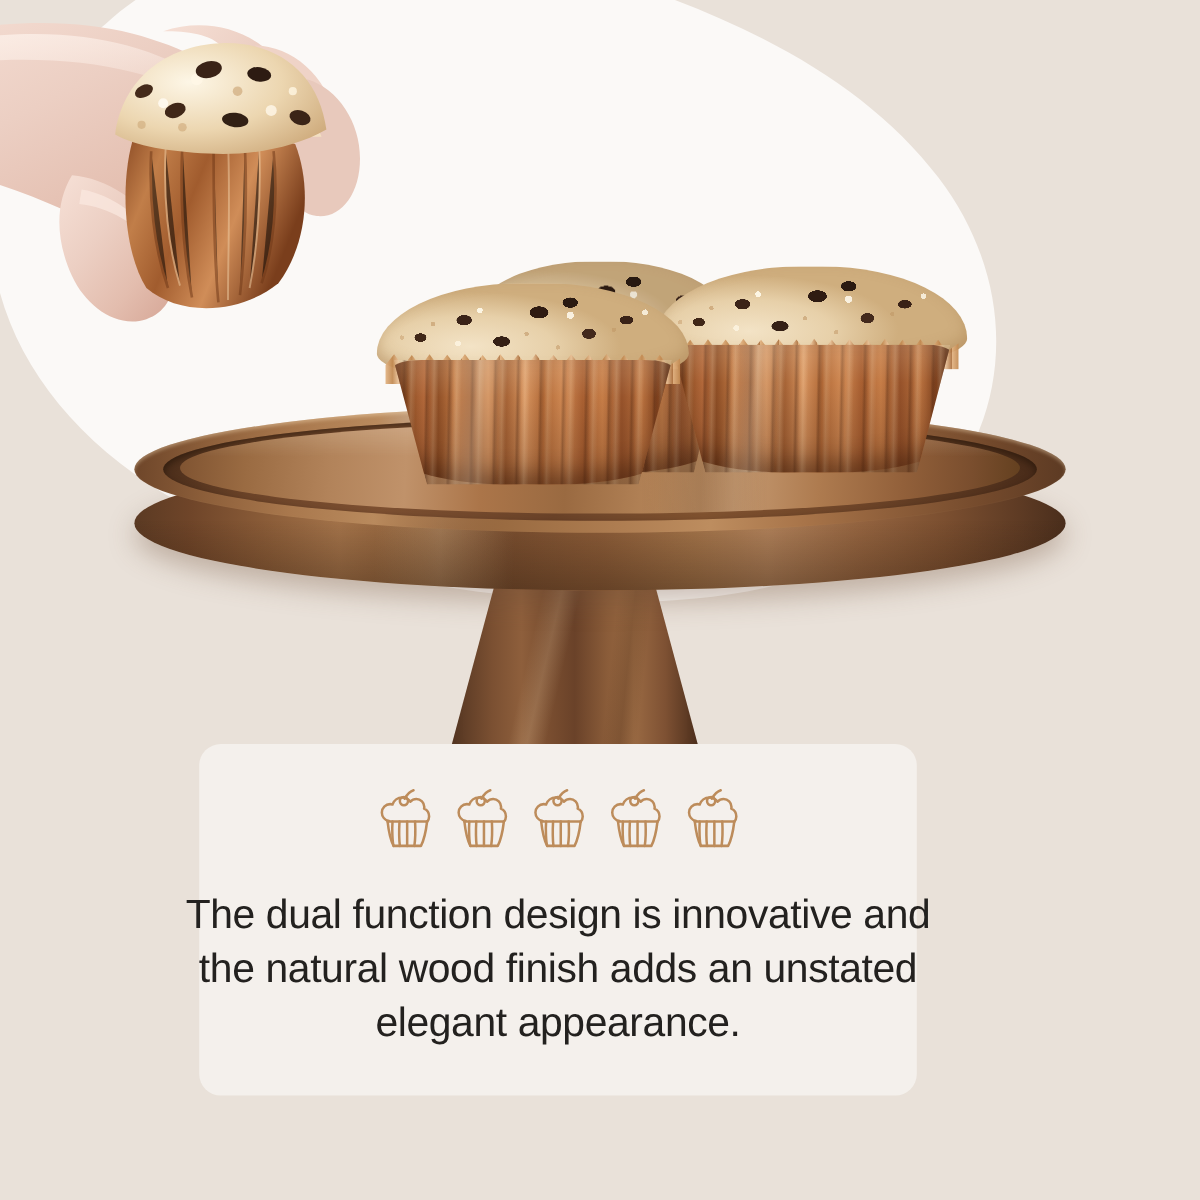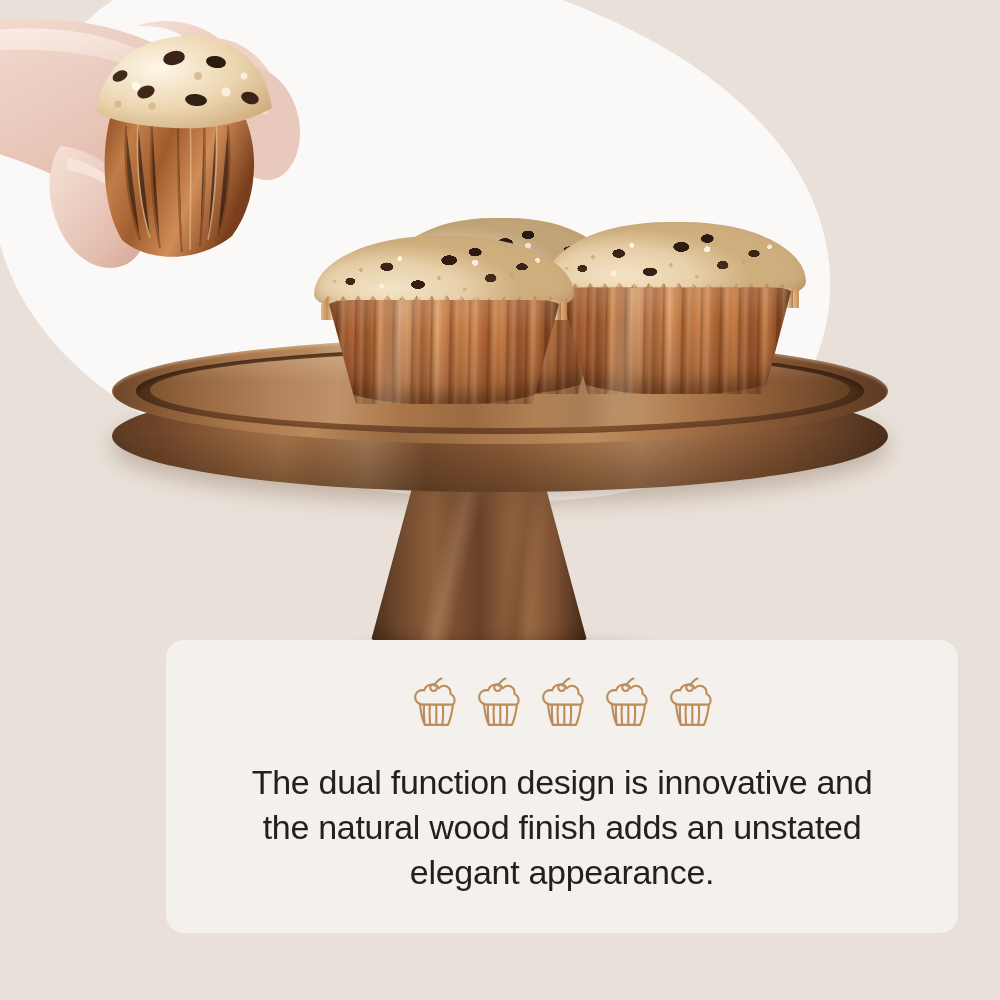--- a/index.html
+++ b/index.html
@@ -221,22 +221,22 @@
   
   .m-back  { left:398px; top:218px; width:205px; height:176px; z-index:3; filter:brightness(.94) saturate(.96); }
   .m-left  { left:328px; top:236px; width:232px; height:168px; z-index:5; }
   .m-right { left:560px; top:222px; width:232px; height:172px; z-index:4; }
 
   
   .hand-group { position:absolute; left:-40px; top:-20px; width:420px; height:330px; z-index:8; }
 
   
   .card {
-    position:absolute; left:166px; top:640px;
-    width:792px; height:293px;
+    position:absolute; left:166px; top:620px;
+    width:598px; height:293px;
     background:#f4f0ec;
     border-radius:18px;
     z-index:20;
     display:flex; flex-direction:column;
     align-items:center;
     padding-top:34px;
   }
 
   .rating { display:flex; gap:14px; align-items:center; justify-content:center; }
   .rating svg { display:block; }

